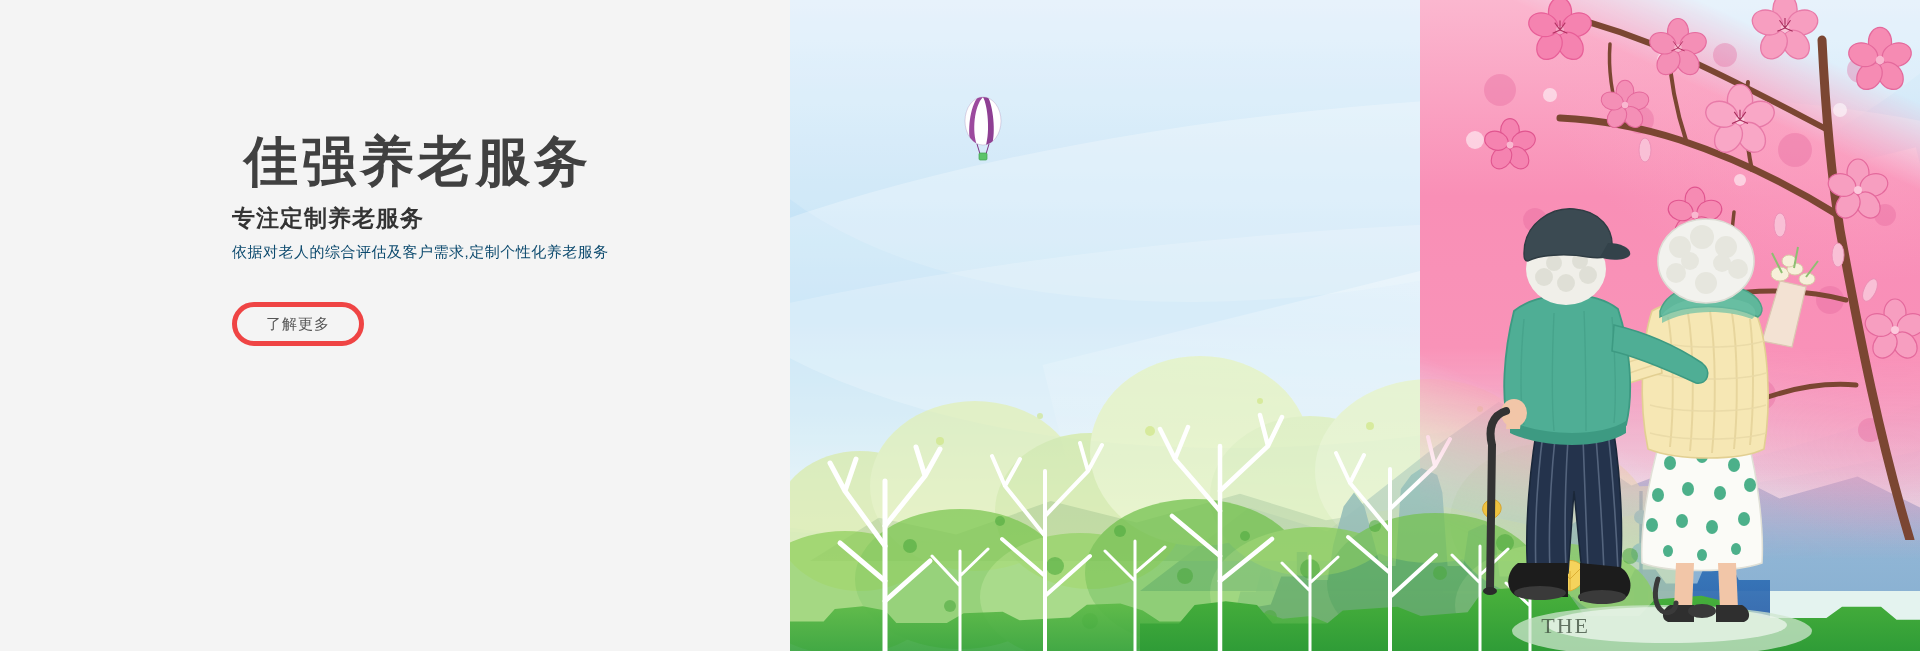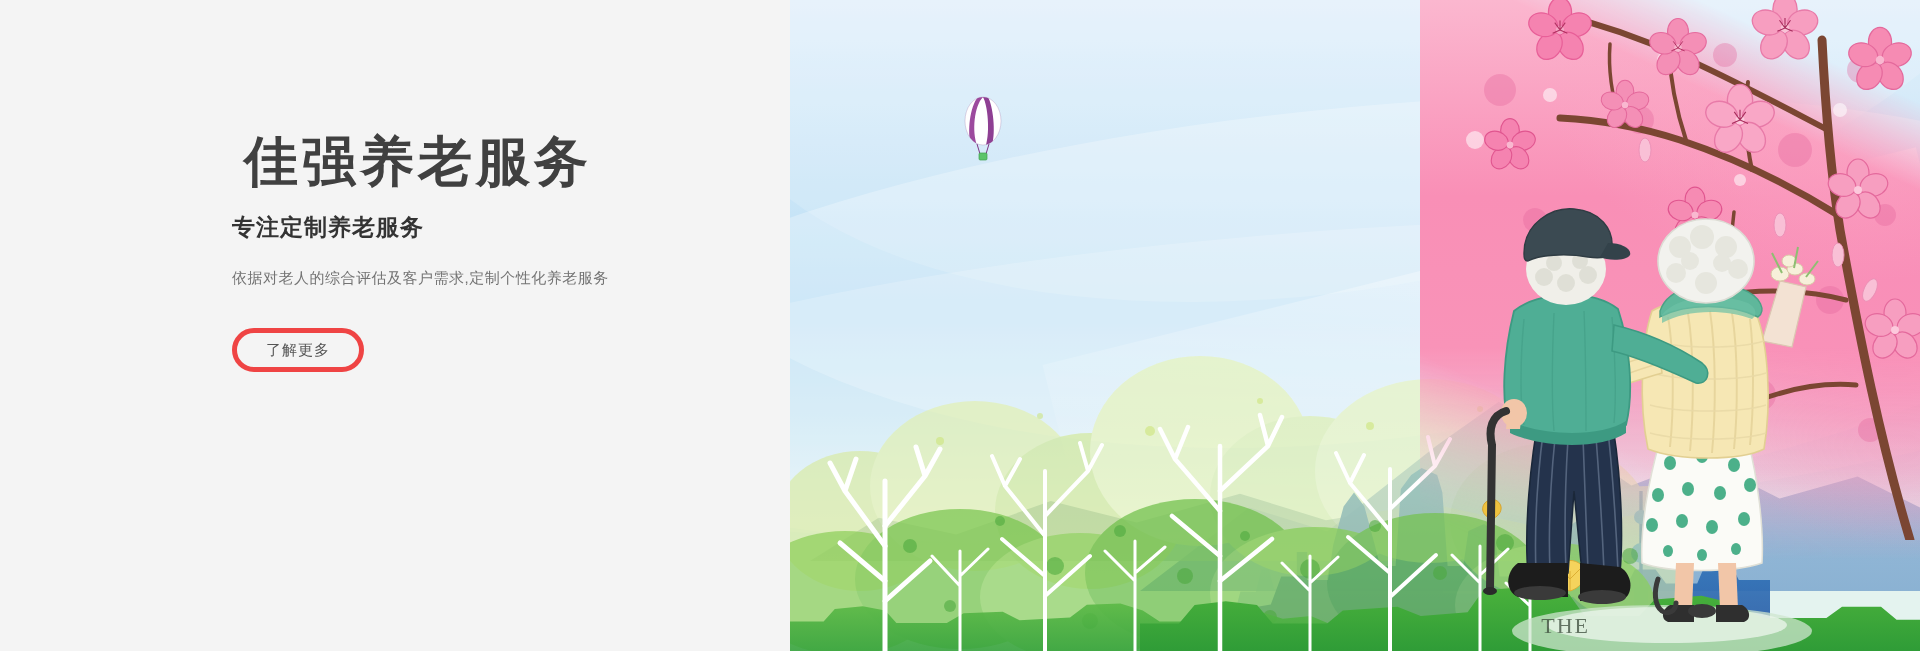--- a/index.html
+++ b/index.html
@@ -26,31 +26,31 @@
   }
   #hero-title {
     font-size:54px;
     font-weight:bold;
     letter-spacing:4px;
     line-height:1.15;
     color:#404040;
     margin-left:12px;
   }
   #hero-subtitle {
-    margin-top:20px;
+    margin-top:11px;
     font-size:23px;
     font-weight:bold;
     letter-spacing:1px;
     color:#333333;
   }
   #hero-desc {
-    margin-top:26px;
+    margin-top:9px;
     font-size:15px;
     letter-spacing:0.5px;
-    color:#737373;
+    color:#0c4a6e;
   }
   #cta-button {
     margin-top:40px;
     display:inline-flex;
     align-items:center;
     justify-content:center;
     width:132px; height:44px;
     border:5px solid #ef4444;
     border-radius:24px;
     background:transparent;

